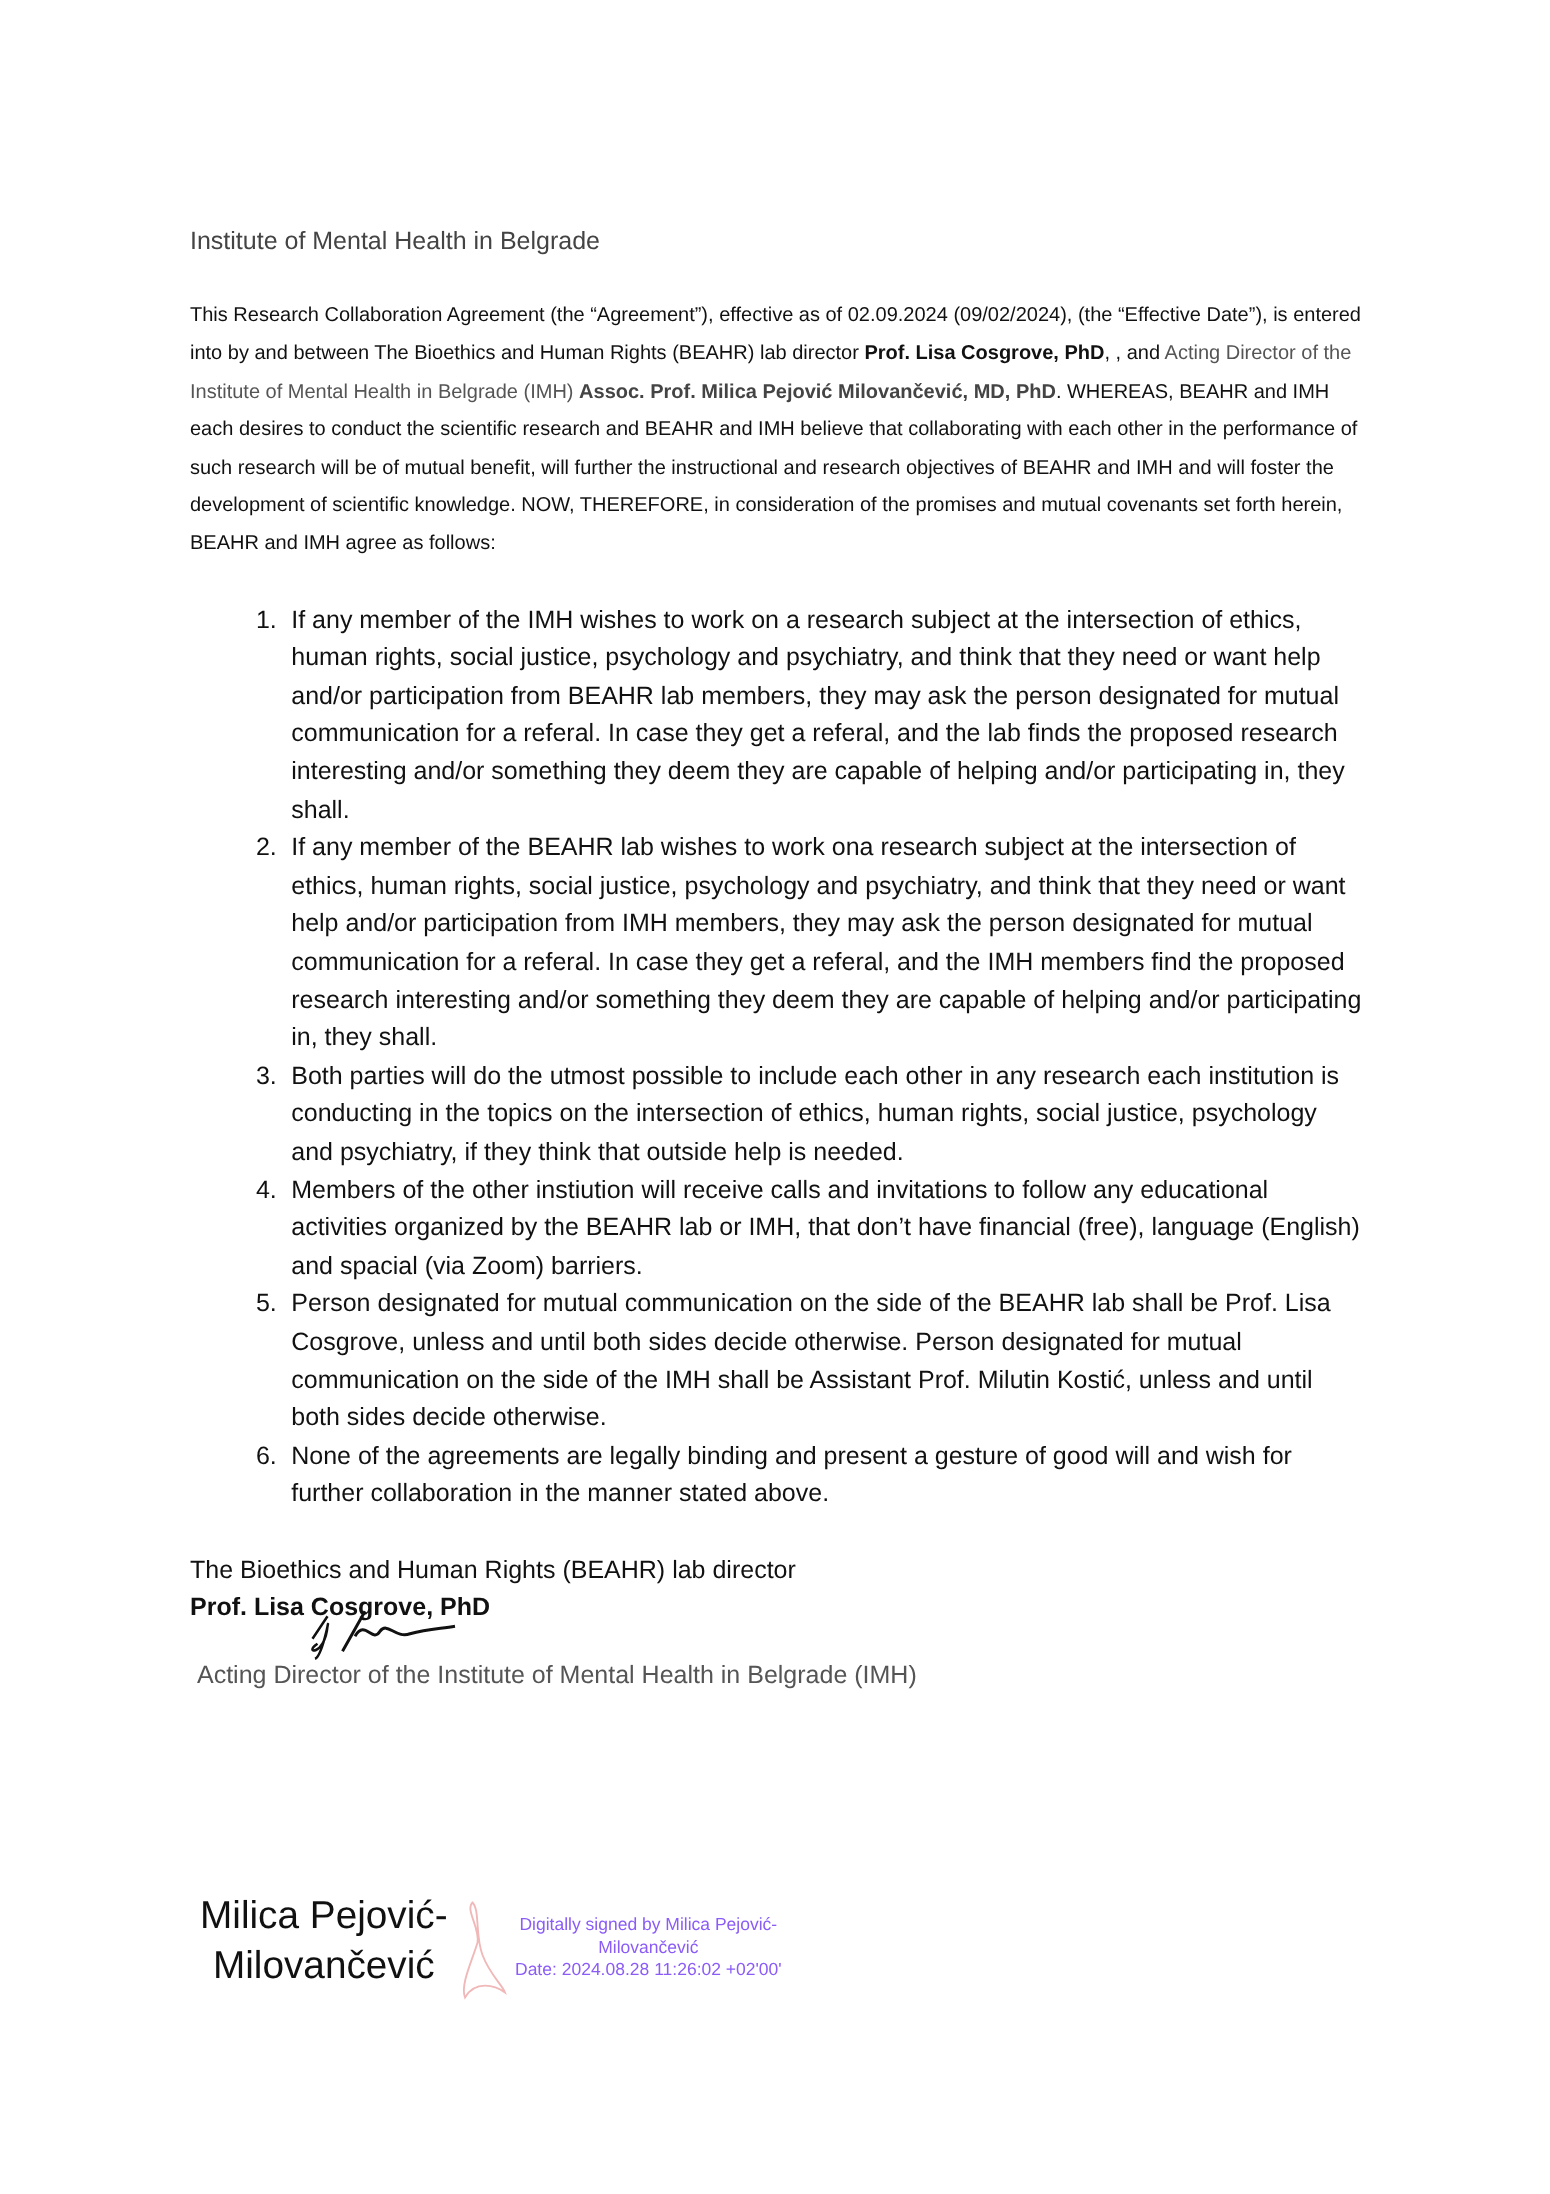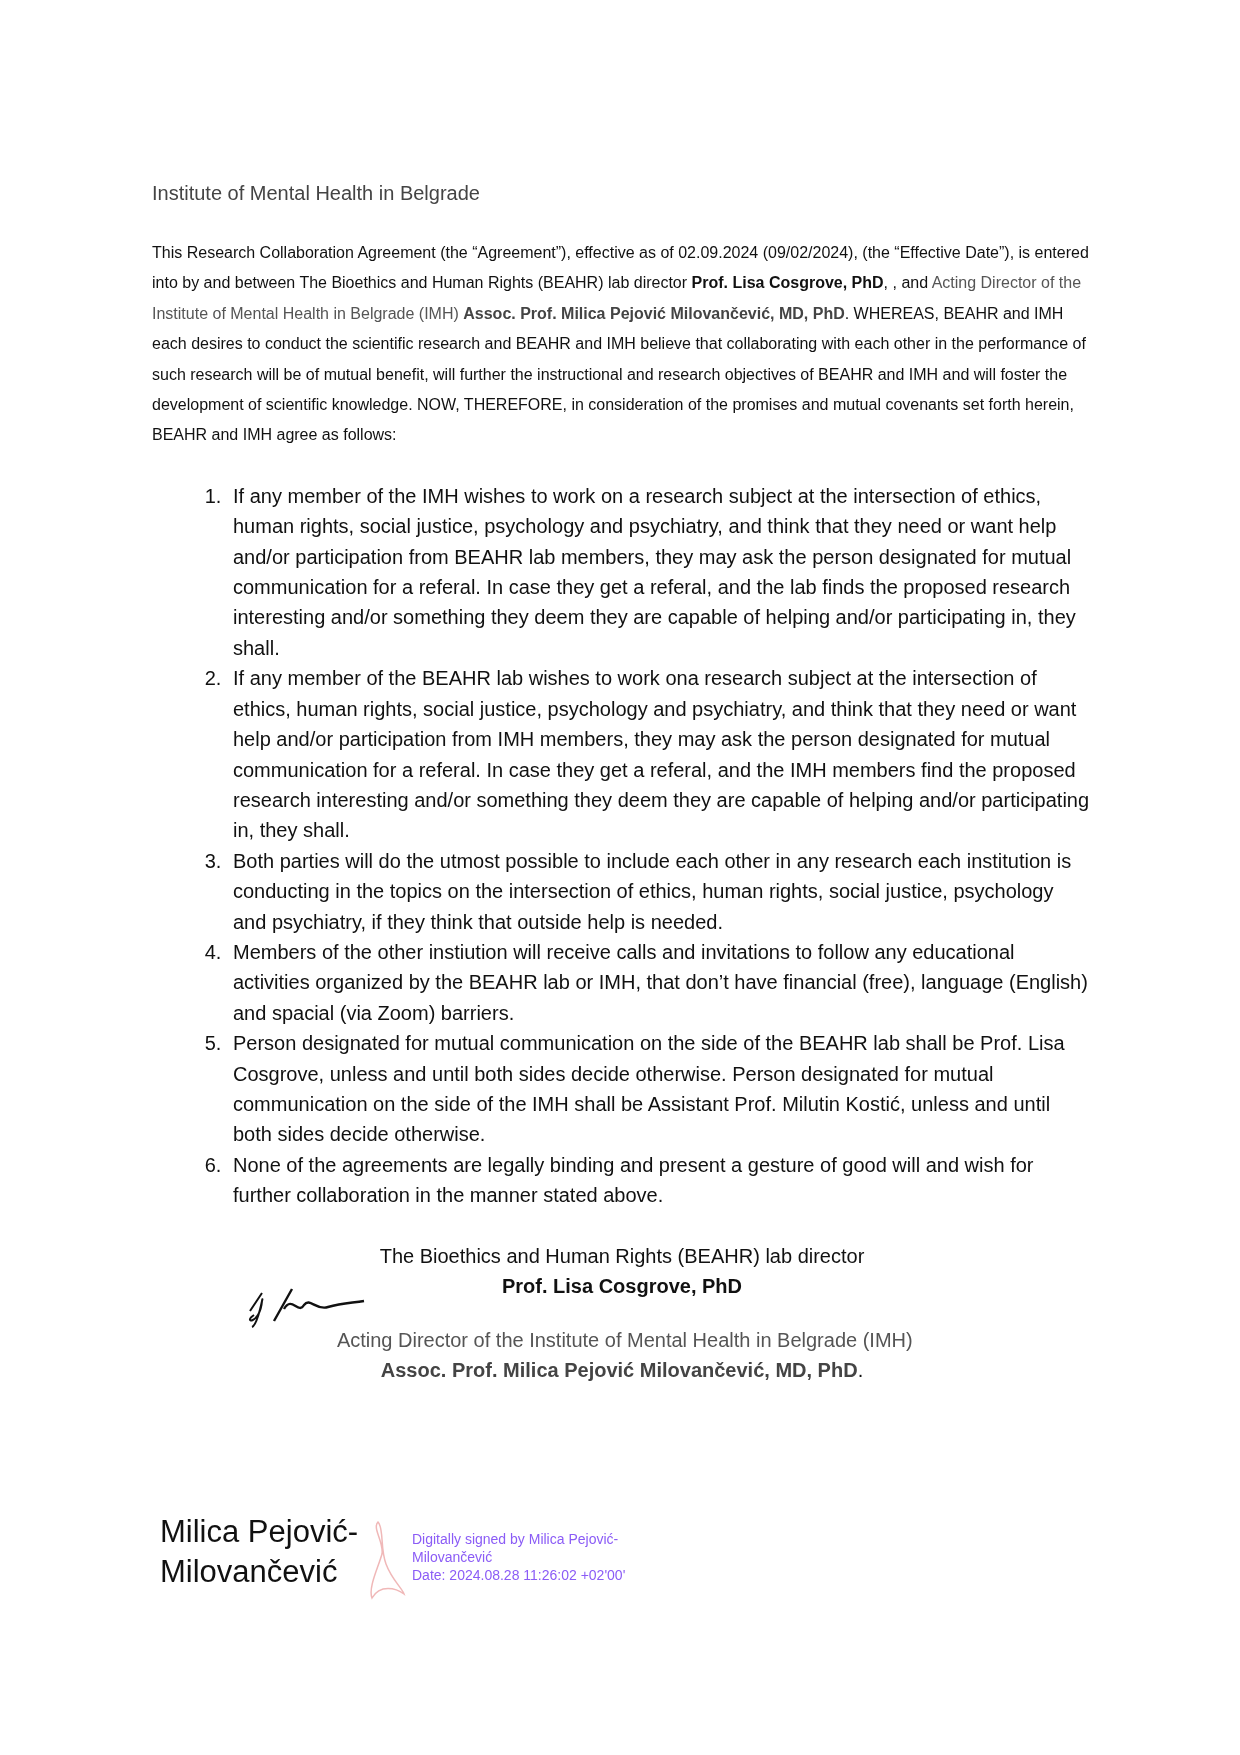--- a/index.html
+++ b/index.html
@@ -8,26 +8,26 @@
   .page { position: absolute; left: 152px; top: 148px; width: 940px; }
   .title { font-size: 20px; line-height: 30px; margin: 0; }
   .title .t1 { font-weight: bold; color: #111; }
   .title .t2 { color: #444; font-weight: normal; }
   .para { font-size: 16px; line-height: 30.4px; margin: 30px 0 0 0; }
   .grey { color: #555; }
   .b { font-weight: bold; }
   .bgrey { font-weight: bold; color: #444; }
   ol.terms { margin: 30px 0 0 0; padding: 0 0 0 75px; font-size: 20px; line-height: 30.4px; }
   ol.terms li { padding-left: 6px; }
-  .sig-block { margin-top: 30px; font-size: 20px; line-height: 30px; position: relative; text-align: center; }
+  .sig-block { margin-top: 30px; font-size: 20px; line-height: 30px; position: relative; }
   .sig-block .line { display: block; }
   .handsig { position: absolute; left: 80px; top: 40px; width: 140px; height: 50px; }
   .sig-spacer { height: 24px; }
   .acting { color: #555; }
-  .digital { position: absolute; left: 160px; top: 1508px; width: 560px; height: 100px; }
+  .digital { position: absolute; left: 160px; top: 1508px; width: 560px; height: 100px; text-align: center; }
   .dig-name { position: absolute; left: 0; top: 4px; font-size: 31px; line-height: 40px; color: #111; }
   .dig-mark { position: absolute; left: 206px; top: 10px; width: 40px; height: 84px; }
   .dig-info { position: absolute; left: 252px; top: 22px; font-size: 14px; line-height: 18px; color: #8b5cf6; }
 </style>
 </head>
 <body>
 
 <div class="page">
   <p class="title">
     <br>
@@ -49,21 +49,20 @@
 
   <div class="sig-block">
     <span class="line">The Bioethics and Human Rights (BEAHR) lab director</span>
     <span class="line b">Prof. Lisa Cosgrove, PhD</span>
     <svg class="handsig" viewBox="0 0 140 50">
       <path d="M18 30 L30 12 M22 34 C 10 42, 28 44, 30 20 C 32 10, 26 44, 20 46" stroke="#111" stroke-width="2" fill="none"></path>
       <path d="M42 40 L60 8 M52 28 C 60 14, 66 34, 72 24 C 78 16, 84 30, 96 26 C 110 22, 120 22, 132 20" stroke="#111" stroke-width="2.4" fill="none"></path>
     </svg>
     <div class="sig-spacer"></div>
     <span class="line acting">&nbsp;<span>Acting Director of the Institute of Mental Health in Belgrade (IMH)</span></span>
-    <span class="line"><span class="bgrey">Assoc. Prof. Milica Pejović Milovančević, MD, PhD</span><span>.</span></span>
   </div>
 </div>
 
 <div class="digital">
   <div class="dig-name">
     <span>Milica Pejović-</span><br>
     <span>Milovančević</span>
   </div>
   <svg class="dig-mark" viewBox="0 0 40 84">
     <path d="M12 4 C 18 10, 14 30, 20 46 C 26 62, 36 70, 38 76 C 30 70, 14 66, 6 80 C 2 70, 12 50, 16 36 C 18 24, 6 10, 12 4 Z" stroke="#f0b8b8" stroke-width="1.5" fill="none"></path>

